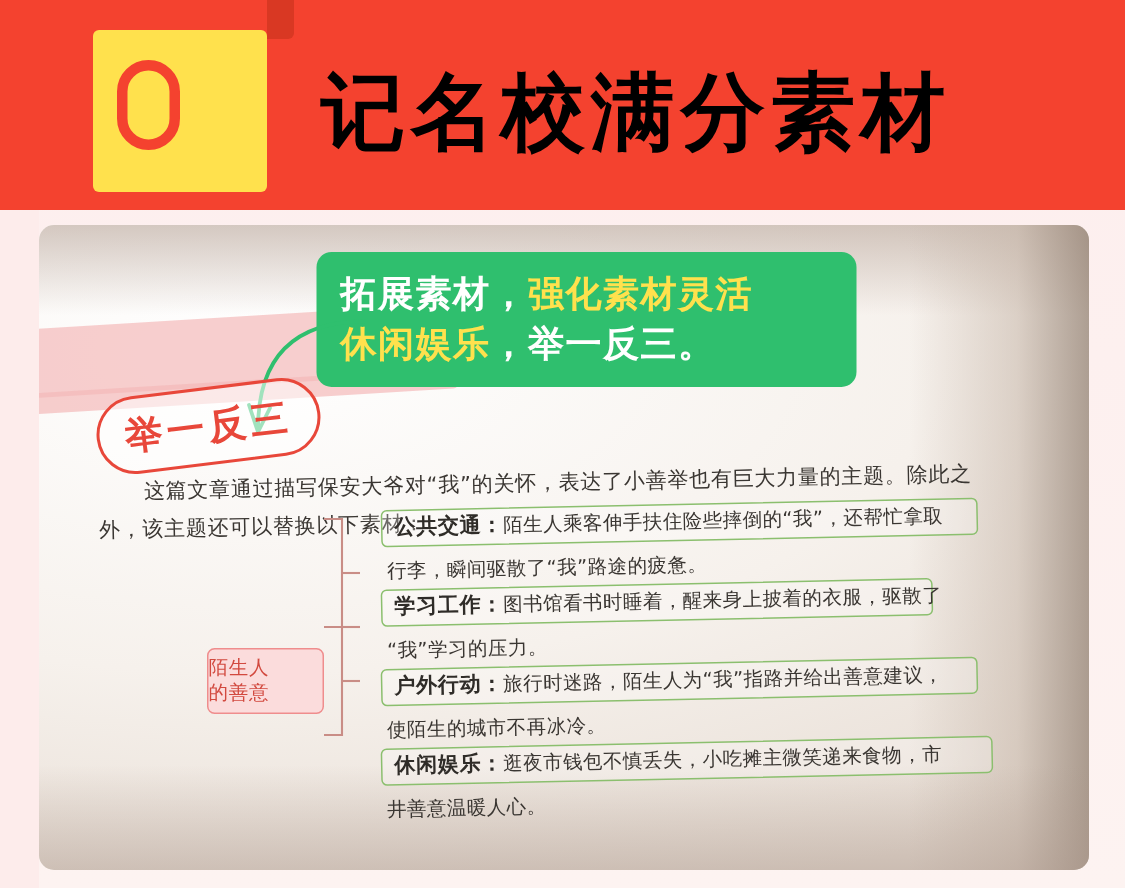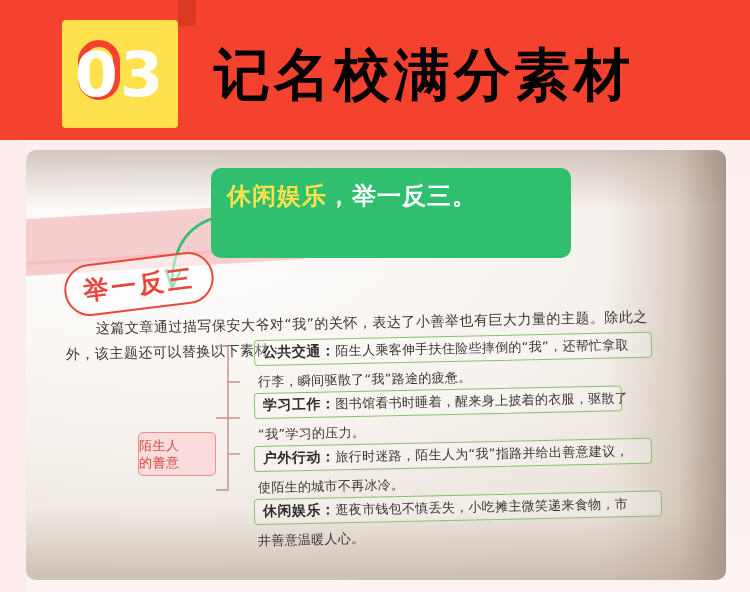--- a/index.html
+++ b/index.html
@@ -262,36 +262,38 @@
 </style>
 </head>
 <body>
 
 <div class="page">
   <div class="page-left-strip"></div>
 
   <div class="header">
     <div class="num-card">
       <div class="num-ring"></div>
-      <div class="num">03</div>
     </div>
     <div class="num-tab"></div>
     <div class="header-title">记名校满分素材</div>
   </div>
 
   <div class="content">
     <div class="book">
       <div class="book-top-edge"></div>
       <div class="book-right-edge"></div>
       <div class="book-bottom-edge"></div>
       <div class="pink-band"></div>
       <div class="pink-band2"></div>
 
       <div class="callout">
         <div class="line">
+          <span>拓展素材，</span><span class="hl">强化素材灵活</span>
+        </div>
+        <div class="line">
           <span class="hl">休闲娱乐</span><span>，举一反三。</span>
         </div>
       </div>
 
       <svg class="arrow-svg" viewBox="0 0 90 80">
         <path d="M6 78 C 6 30, 30 6, 78 6" stroke="#2fbf6e" stroke-width="2.5" fill="none"></path>
         <path d="M0 62 L6 80 L14 64" stroke="#2fbf6e" stroke-width="2.5" fill="none" stroke-linecap="round" stroke-linejoin="round"></path>
       </svg>
 
       <div class="stamp">

